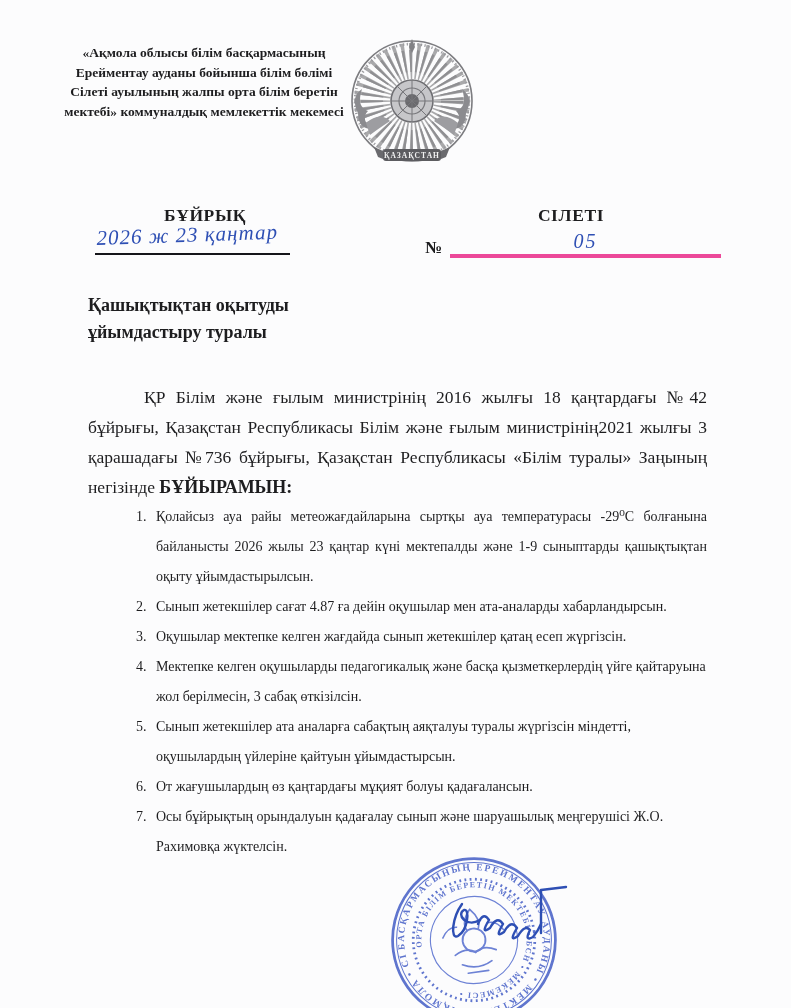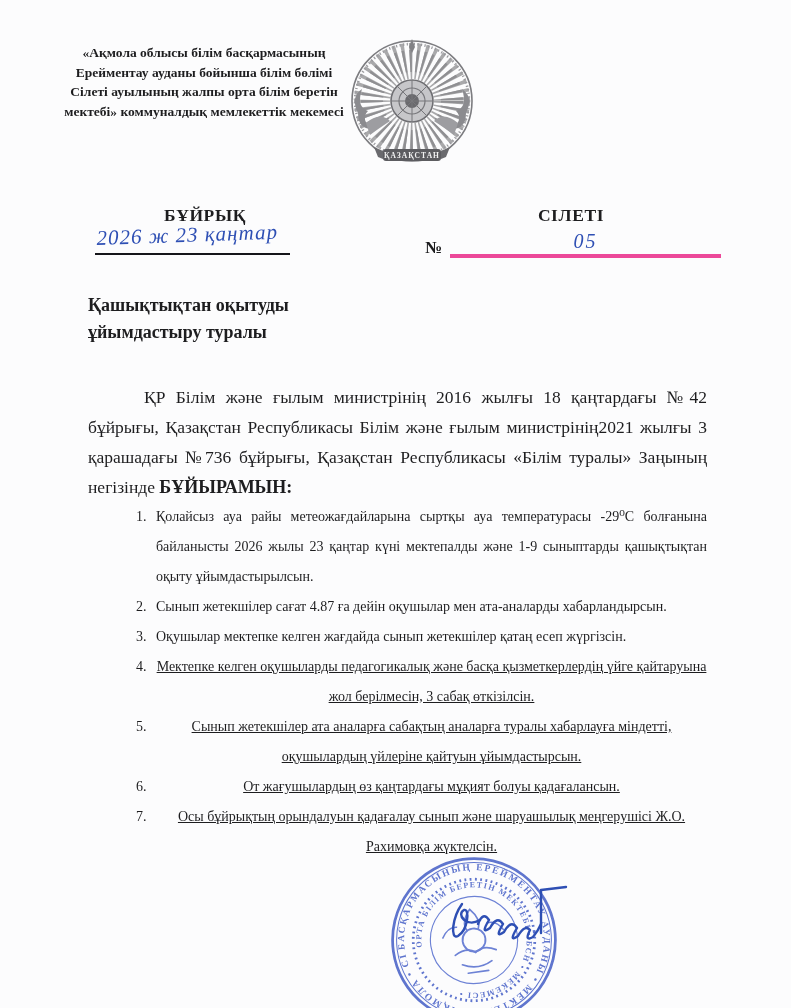--- a/index.html
+++ b/index.html
@@ -90,21 +90,21 @@
     text-indent:56px;
   }
   .intro b{font-size:18px;}
   ol.directives{
     margin:0;
     padding:0 0 0 62px;
     font-size:14px;
     line-height:30px;
   }
   ol.directives li{padding-left:6px;text-align:justify;}
-  ol.directives li:nth-child(n+4){text-align:center;text-decoration:underline;}
+  ol.directives li:nth-child(n+4){text-align:left;}
   
   .sig-area{position:relative;height:200px;margin-top:14px;}
   .stamp{
     position:absolute;
     left:300px;top:-22px;
     width:172px;height:172px;
     transform:rotate(-8deg);
     opacity:.88;
   }
   .sig-script{position:absolute;left:352px;top:2px;}
@@ -172,21 +172,21 @@
     </div>
 
     <p class="intro"><span>ҚР Білім және ғылым министрінің 2016 жылғы 18 қаңтардағы №42 бұйрығы, Қазақстан Республикасы Білім және ғылым министрінің2021 жылғы 3 қарашадағы №736 бұйрығы, Қазақстан Республикасы «Білім туралы» Заңының негізінде</span>
       <b>БҰЙЫРАМЫН:</b></p>
 
     <ol class="directives">
       <li><span>Қолайсыз ауа райы метеожағдайларына сыртқы ауа температурасы -29⁰С болғанына байланысты 2026 жылы 23 қаңтар күні мектепалды және 1-9 сыныптарды қашықтықтан оқыту ұйымдастырылсын.</span></li>
       <li><span>Сынып жетекшілер сағат 4.87 ға дейін оқушылар мен ата-аналарды хабарландырсын.</span></li>
       <li><span>Оқушылар мектепке келген жағдайда сынып жетекшілер қатаң есеп жүргізсін.</span></li>
       <li><span>Мектепке келген оқушыларды педагогикалық және басқа қызметкерлердің үйге қайтаруына жол берілмесін, 3 сабақ өткізілсін.</span></li>
-      <li><span>Сынып жетекшілер ата аналарға сабақтың аналарға туралы хабарлауға міндетті, оқушылардың үйлеріне қайтуын ұйымдастырсын.</span></li>
+      <li><span>Сынып жетекшілер ата аналарға сабақтың аяқталуы туралы жүргізсін міндетті, оқушылардың үйлеріне қайтуын ұйымдастырсын.</span></li>
       <li><span>От жағушылардың өз қаңтардағы мұқият болуы қадағалансын.</span></li>
       <li><span>Осы бұйрықтың орындалуын қадағалау сынып және шаруашылық меңгерушісі Ж.О. Рахимовқа жүктелсін.</span></li>
     </ol>
 
     <div class="sig-area">
 
       <div class="stamp">
         <svg width="172" height="172" viewBox="0 0 150 150">
           <defs>
             <path id="outerArc" d="M14,75 A61,61 0 1,1 136,75 A61,61 0 1,1 14,75"></path>

